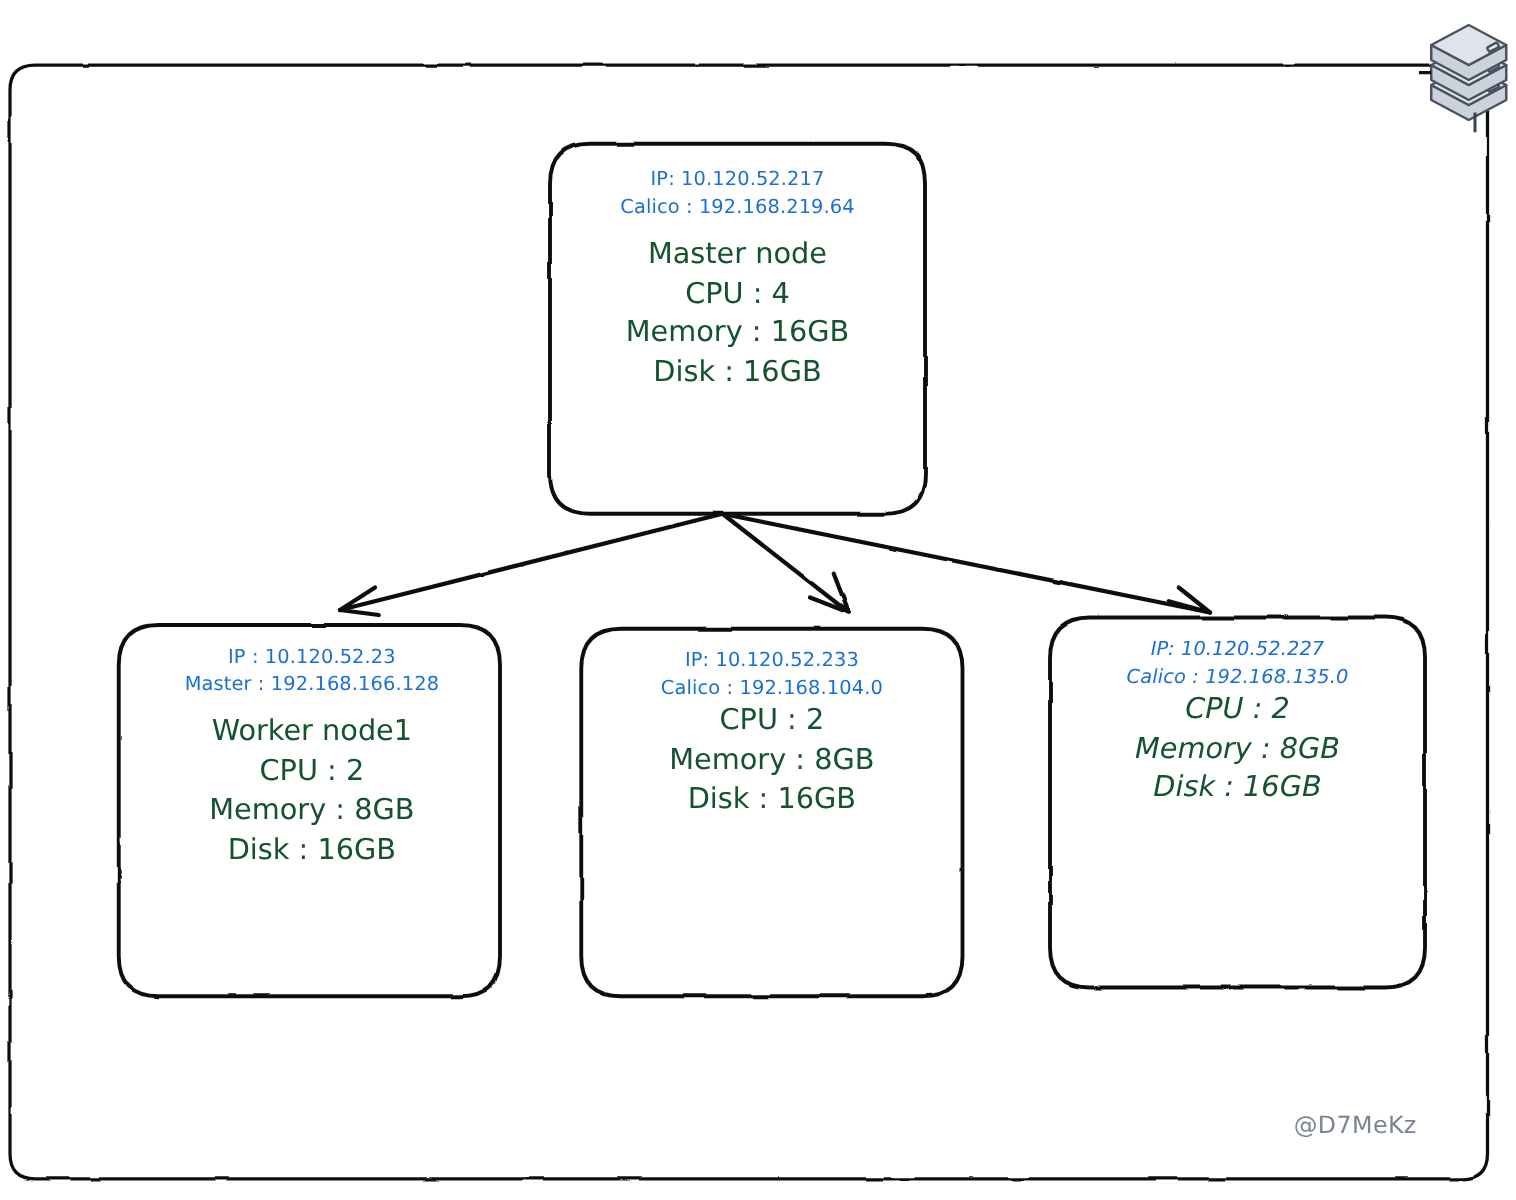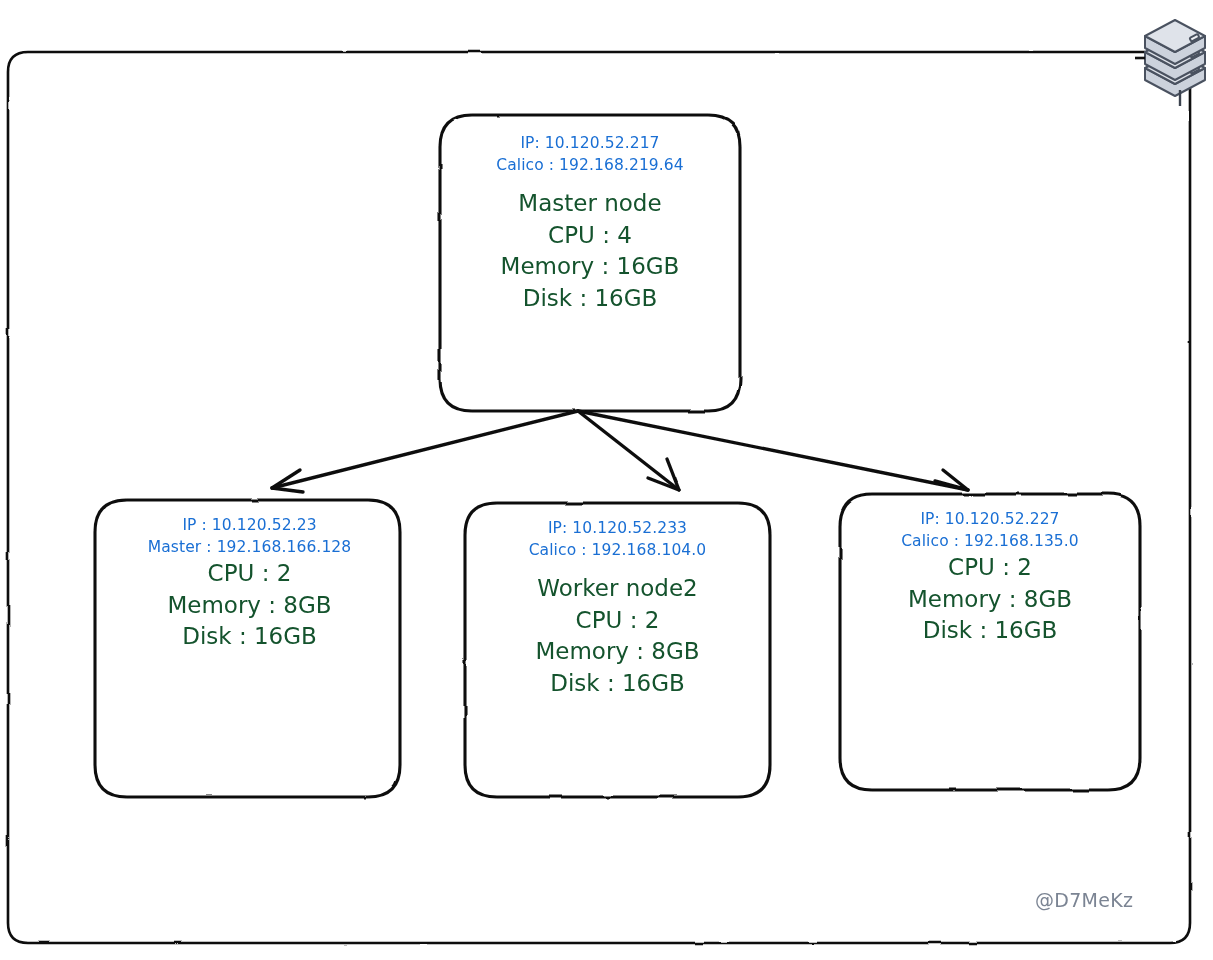--- a/index.html
+++ b/index.html
@@ -72,20 +72,21 @@
     height: 294px;
     padding-top: 14px;
     border-radius: 15px;
   }
   #worker-node-3 {
     left: 840px;
     top: 494px;
     width: 300px;
     height: 212px;
     padding-top: 14px;
+    font-style: italic;
   }
   #gateway-label {
     position: absolute;
     left: 949px;
     top: 78px;
     font-size: 27px;
     color: #111111;
     letter-spacing: 0.4px;
     white-space: nowrap;
     font-family: "DejaVu Sans", sans-serif;
@@ -195,29 +196,29 @@
     <div class="node-meta">Calico : 192.168.219.64</div>
     <div class="node-spec node-name">Master node</div>
     <div class="node-spec">CPU : 4</div>
     <div class="node-spec">Memory : 16GB</div>
     <div class="node-spec">Disk : 16GB</div>
   </div>
 
   <div id="worker-node-1" class="node-box">
     <div class="node-meta">IP : 10.120.52.23</div>
     <div class="node-meta">Master : 192.168.166.128</div>
+    <div class="node-spec node-name">Worker node1</div>
     <div class="node-spec">CPU : 2</div>
     <div class="node-spec">Memory : 8GB</div>
     <div class="node-spec">Disk : 16GB</div>
   </div>
 
   <div id="worker-node-2" class="node-box">
     <div class="node-meta">IP: 10.120.52.233</div>
     <div class="node-meta">Calico : 192.168.104.0</div>
-    <div class="node-spec node-name">Worker node2</div>
     <div class="node-spec">CPU : 2</div>
     <div class="node-spec">Memory : 8GB</div>
     <div class="node-spec">Disk : 16GB</div>
   </div>
 
   <div id="worker-node-3" class="node-box">
     <div class="node-meta">IP: 10.120.52.227</div>
     <div class="node-meta">Calico : 192.168.135.0</div>
     <div class="node-spec">CPU : 2</div>
     <div class="node-spec">Memory : 8GB</div>

